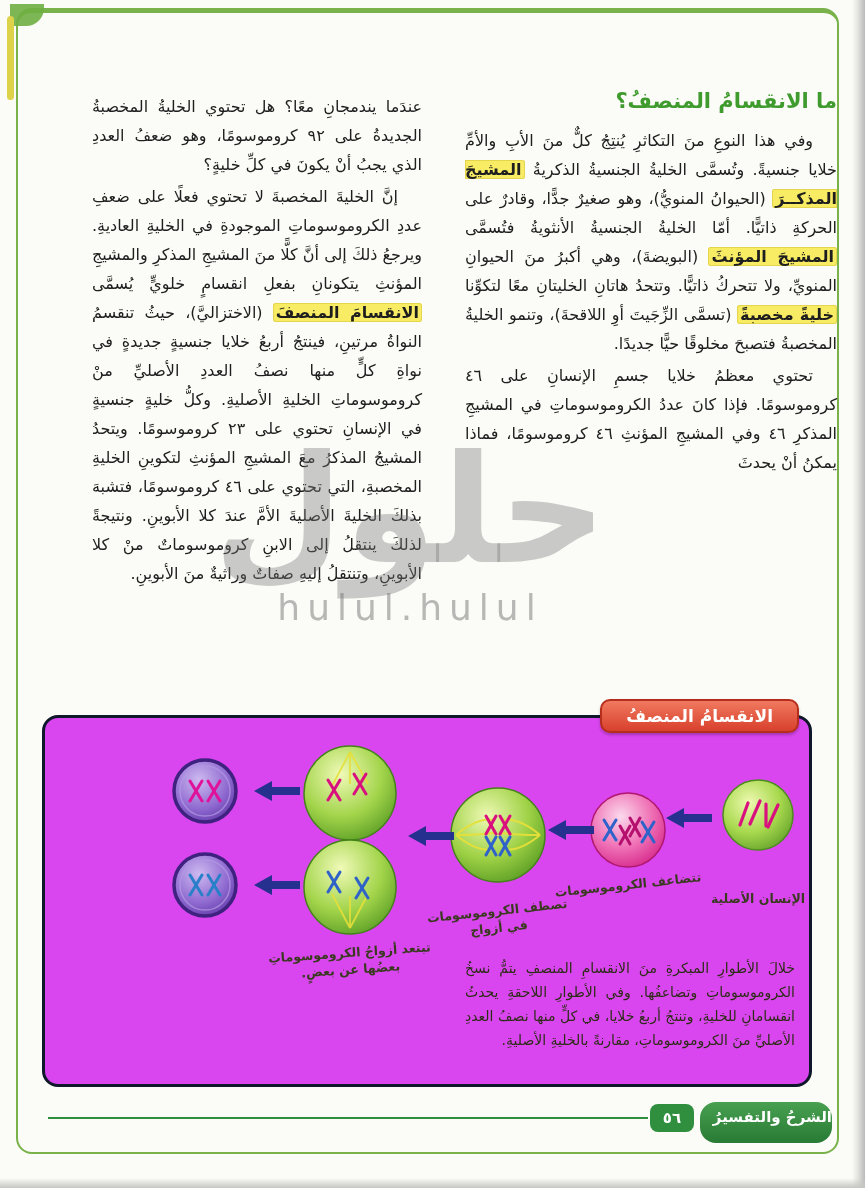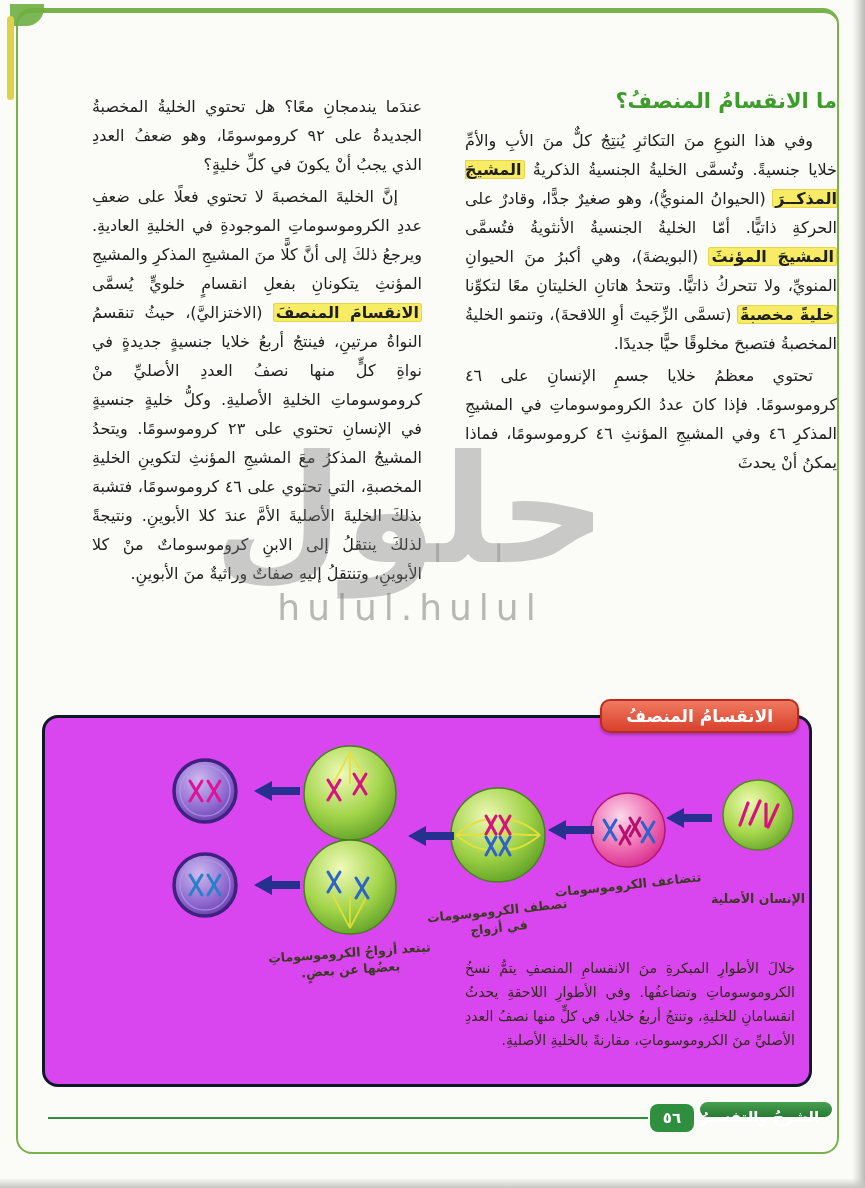--- a/index.html
+++ b/index.html
@@ -61,23 +61,23 @@
     font-size:14px;font-weight:normal;color:#2d2d17;line-height:24px;text-align:justify;
   }
 
   
   .footer-rule{position:absolute;left:48px;top:1117px;width:600px;height:2px;background:#2f8f3f;}
   .page-num{
     position:absolute;left:650px;top:1104px;width:44px;height:28px;background:#2f8f3f;
     color:#fff;border-radius:8px;text-align:center;line-height:28px;font-weight:bold;font-size:15px;
   }
   .footer-label{
-    position:absolute;left:700px;top:1102px;width:132px;height:15px;
+    position:absolute;left:700px;top:1102px;width:132px;height:41px;
     background:linear-gradient(#48a050,#287a34);color:#fff;border-radius:16px;
-    text-align:left;line-height:31px;font-weight:bold;font-size:15px;direction:rtl;
+    text-align:right;line-height:31px;font-weight:bold;font-size:15px;direction:rtl;
   }
 </style>
 </head>
 <body>
 
 <div class="page">
 
   <div class="frame"></div>
   <div class="edge-corner"></div>
   <div class="edge-yellow"></div>

